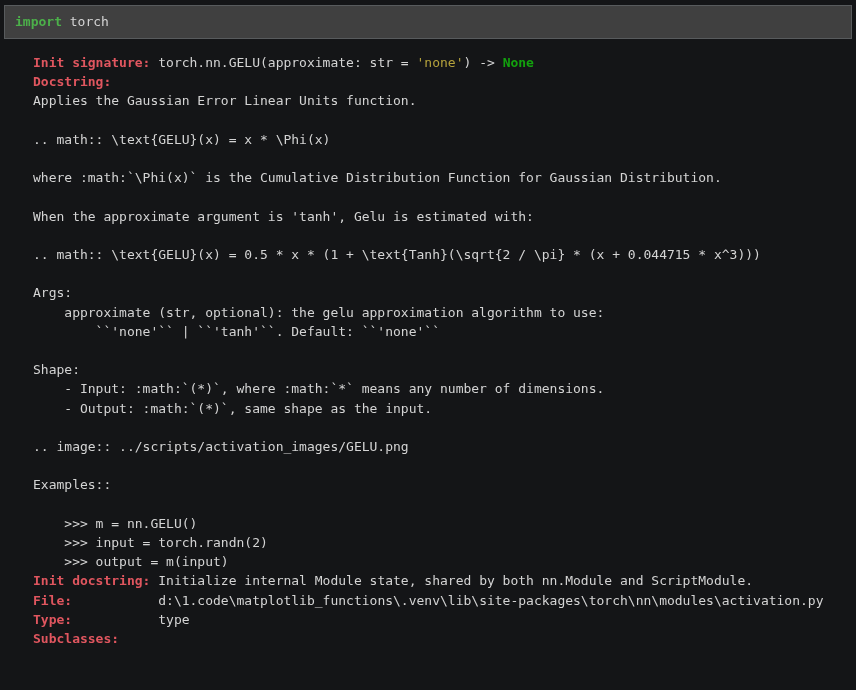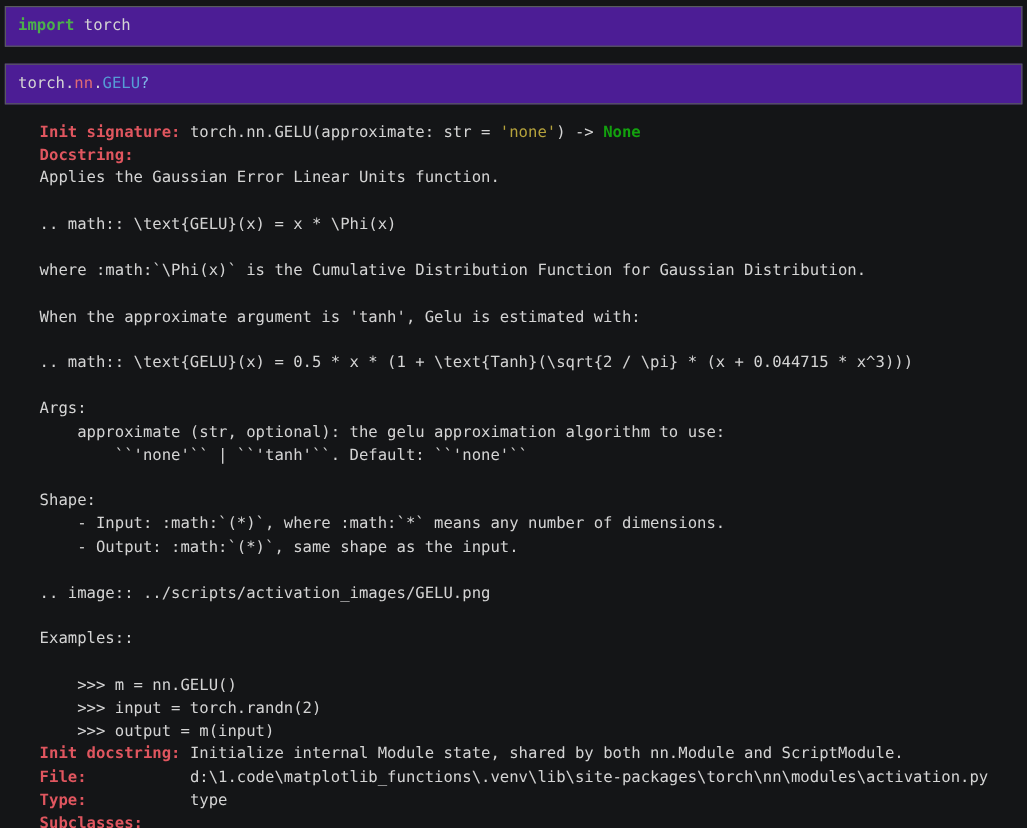--- a/index.html
+++ b/index.html
@@ -13,21 +13,21 @@
   .page {
     width: 856px;
     height: 690px;
     box-sizing: border-box;
     padding-top: 5px;
     font-family: "DejaVu Sans Mono", "Liberation Mono", monospace;
   }
   .cell {
     box-sizing: border-box;
     margin: 0 4px 14px 4px;
-    background: #4c1d95;
+    background: #404040;
     border: 1px solid #585b5d;
     padding: 7px 10px;
     font-size: 13px;
     line-height: 18px;
     white-space: pre;
     color: #d4d4d4;
     cursor: text;
   }
   .output {
     margin: 6px 0 0 12px;
@@ -38,16 +38,15 @@
     font-family: inherit;
   }
   .output-line { white-space: pre; margin-left: 21px; }
 </style>
 </head>
 <body>
 
 <div class="page">
   <div class="cell"><span style="color: rgb(76, 176, 74); font-weight: bold;">import</span><span style="color: rgb(212, 212, 212);"> torch</span></div>
 
-  <div class="cell"><span style="color: rgb(212, 212, 212);">torch</span><span style="color: rgb(212, 212, 212);">.</span><span style="color: rgb(224, 108, 117);">nn</span><span style="color: rgb(212, 212, 212);">.</span><span style="color: rgb(86, 156, 214);">GELU</span><span style="color: rgb(127, 178, 230);">?</span></div>
 
   <pre class="output"><div class="output-line"><span style="color: rgb(224, 86, 95); font-weight: bold;">Init signature:</span><span style="color: rgb(212, 212, 212);"> torch.nn.GELU(approximate: str = </span><span style="color: rgb(181, 162, 60);">'none'</span><span style="color: rgb(212, 212, 212);">) -&gt; </span><span style="color: rgb(19, 161, 14); font-weight: bold;">None</span></div><div class="output-line"><span style="color: rgb(224, 86, 95); font-weight: bold;">Docstring:</span></div><div class="output-line"><span style="color: rgb(212, 212, 212);">Applies the Gaussian Error Linear Units function.</span></div><div class="output-line"> </div><div class="output-line"><span style="color: rgb(212, 212, 212);">.. math:: \text{GELU}(x) = x * \Phi(x)</span></div><div class="output-line"> </div><div class="output-line"><span style="color: rgb(212, 212, 212);">where :math:`\Phi(x)` is the Cumulative Distribution Function for Gaussian Distribution.</span></div><div class="output-line"> </div><div class="output-line"><span style="color: rgb(212, 212, 212);">When the approximate argument is 'tanh', Gelu is estimated with:</span></div><div class="output-line"> </div><div class="output-line"><span style="color: rgb(212, 212, 212);">.. math:: \text{GELU}(x) = 0.5 * x * (1 + \text{Tanh}(\sqrt{2 / \pi} * (x + 0.044715 * x^3)))</span></div><div class="output-line"> </div><div class="output-line"><span style="color: rgb(212, 212, 212);">Args:</span></div><div class="output-line"><span style="color: rgb(212, 212, 212);">    approximate (str, optional): the gelu approximation algorithm to use:</span></div><div class="output-line"><span style="color: rgb(212, 212, 212);">        ``'none'`` | ``'tanh'``. Default: ``'none'``</span></div><div class="output-line"> </div><div class="output-line"><span style="color: rgb(212, 212, 212);">Shape:</span></div><div class="output-line"><span style="color: rgb(212, 212, 212);">    - Input: :math:`(*)`, where :math:`*` means any number of dimensions.</span></div><div class="output-line"><span style="color: rgb(212, 212, 212);">    - Output: :math:`(*)`, same shape as the input.</span></div><div class="output-line"> </div><div class="output-line"><span style="color: rgb(212, 212, 212);">.. image:: ../scripts/activation_images/GELU.png</span></div><div class="output-line"> </div><div class="output-line"><span style="color: rgb(212, 212, 212);">Examples::</span></div><div class="output-line"> </div><div class="output-line"><span style="color: rgb(212, 212, 212);">    &gt;&gt;&gt; m = nn.GELU()</span></div><div class="output-line"><span style="color: rgb(212, 212, 212);">    &gt;&gt;&gt; input = torch.randn(2)</span></div><div class="output-line"><span style="color: rgb(212, 212, 212);">    &gt;&gt;&gt; output = m(input)</span></div><div class="output-line"><span style="color: rgb(224, 86, 95); font-weight: bold;">Init docstring:</span><span style="color: rgb(212, 212, 212);"> Initialize internal Module state, shared by both nn.Module and ScriptModule.</span></div><div class="output-line"><span style="color: rgb(224, 86, 95); font-weight: bold;">File:</span><span style="color: rgb(212, 212, 212);">           d:\1.code\matplotlib_functions\.venv\lib\site-packages\torch\nn\modules\activation.py</span></div><div class="output-line"><span style="color: rgb(224, 86, 95); font-weight: bold;">Type:</span><span style="color: rgb(212, 212, 212);">           type</span></div><div class="output-line"><span style="color: rgb(224, 86, 95); font-weight: bold;">Subclasses:</span></div></pre>
 </div>
 
 </body></html>

